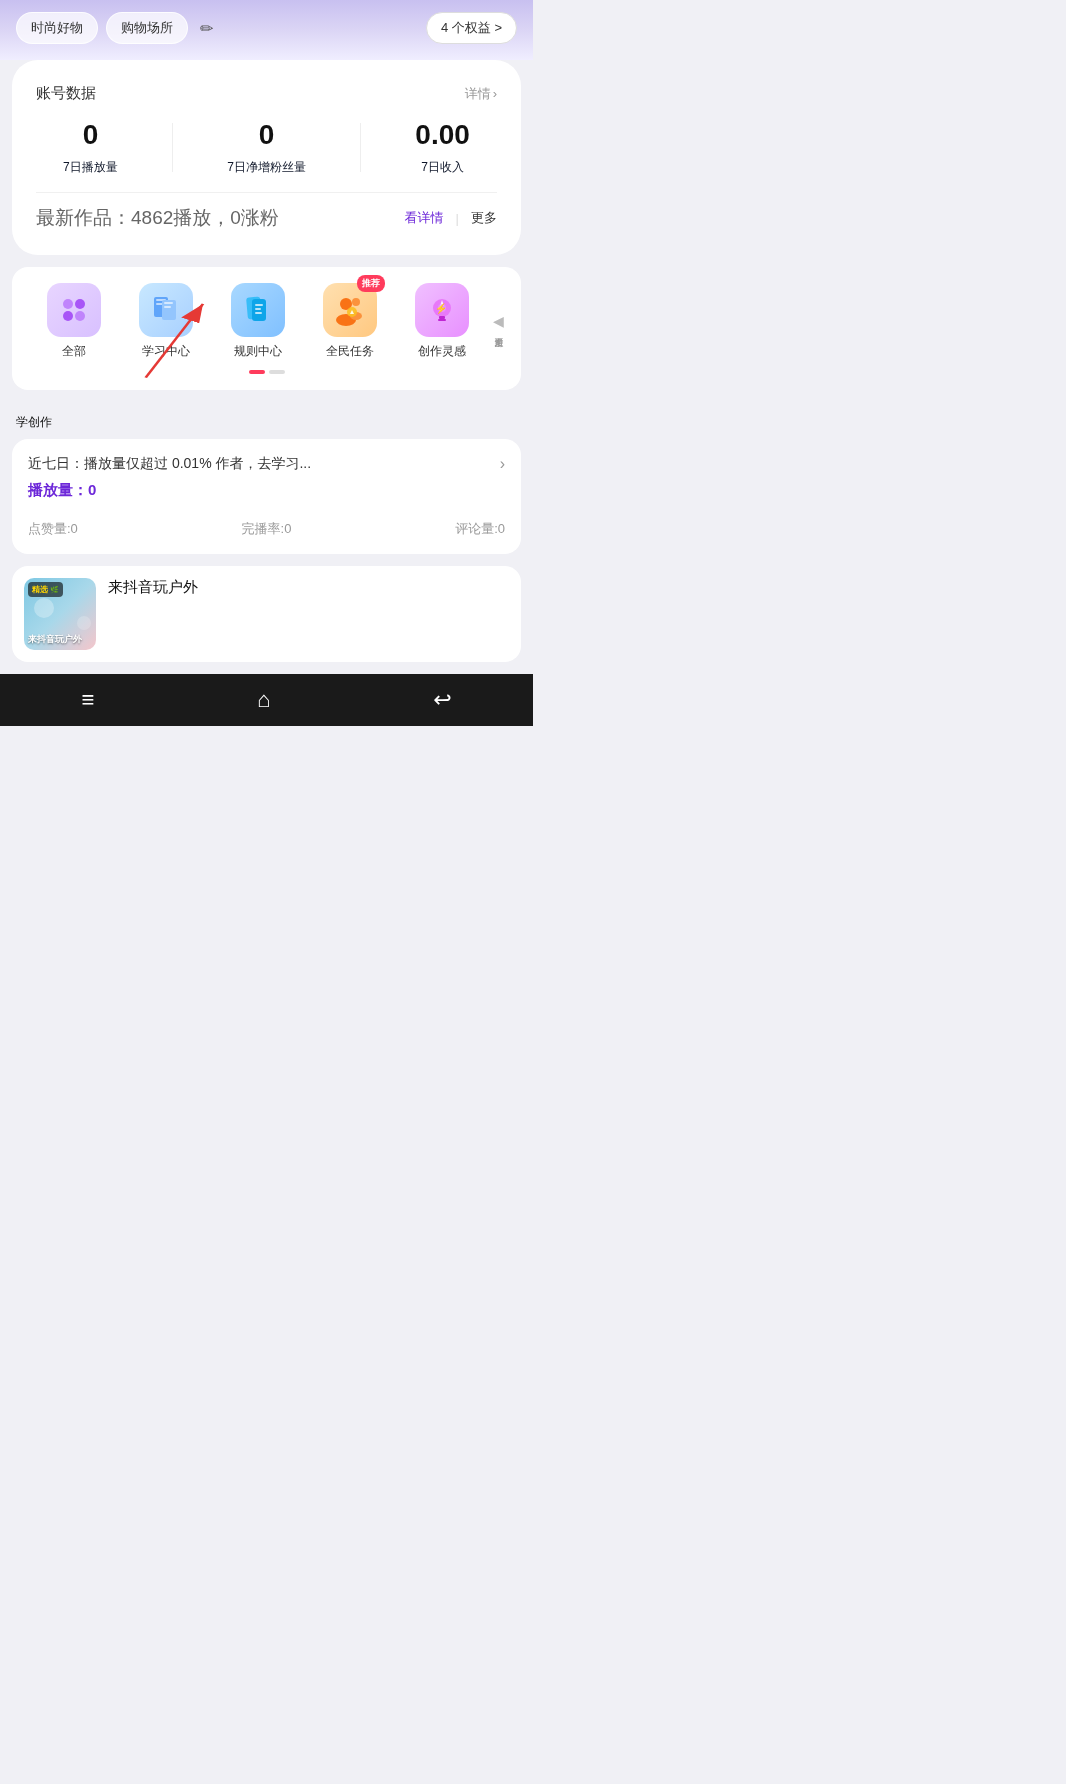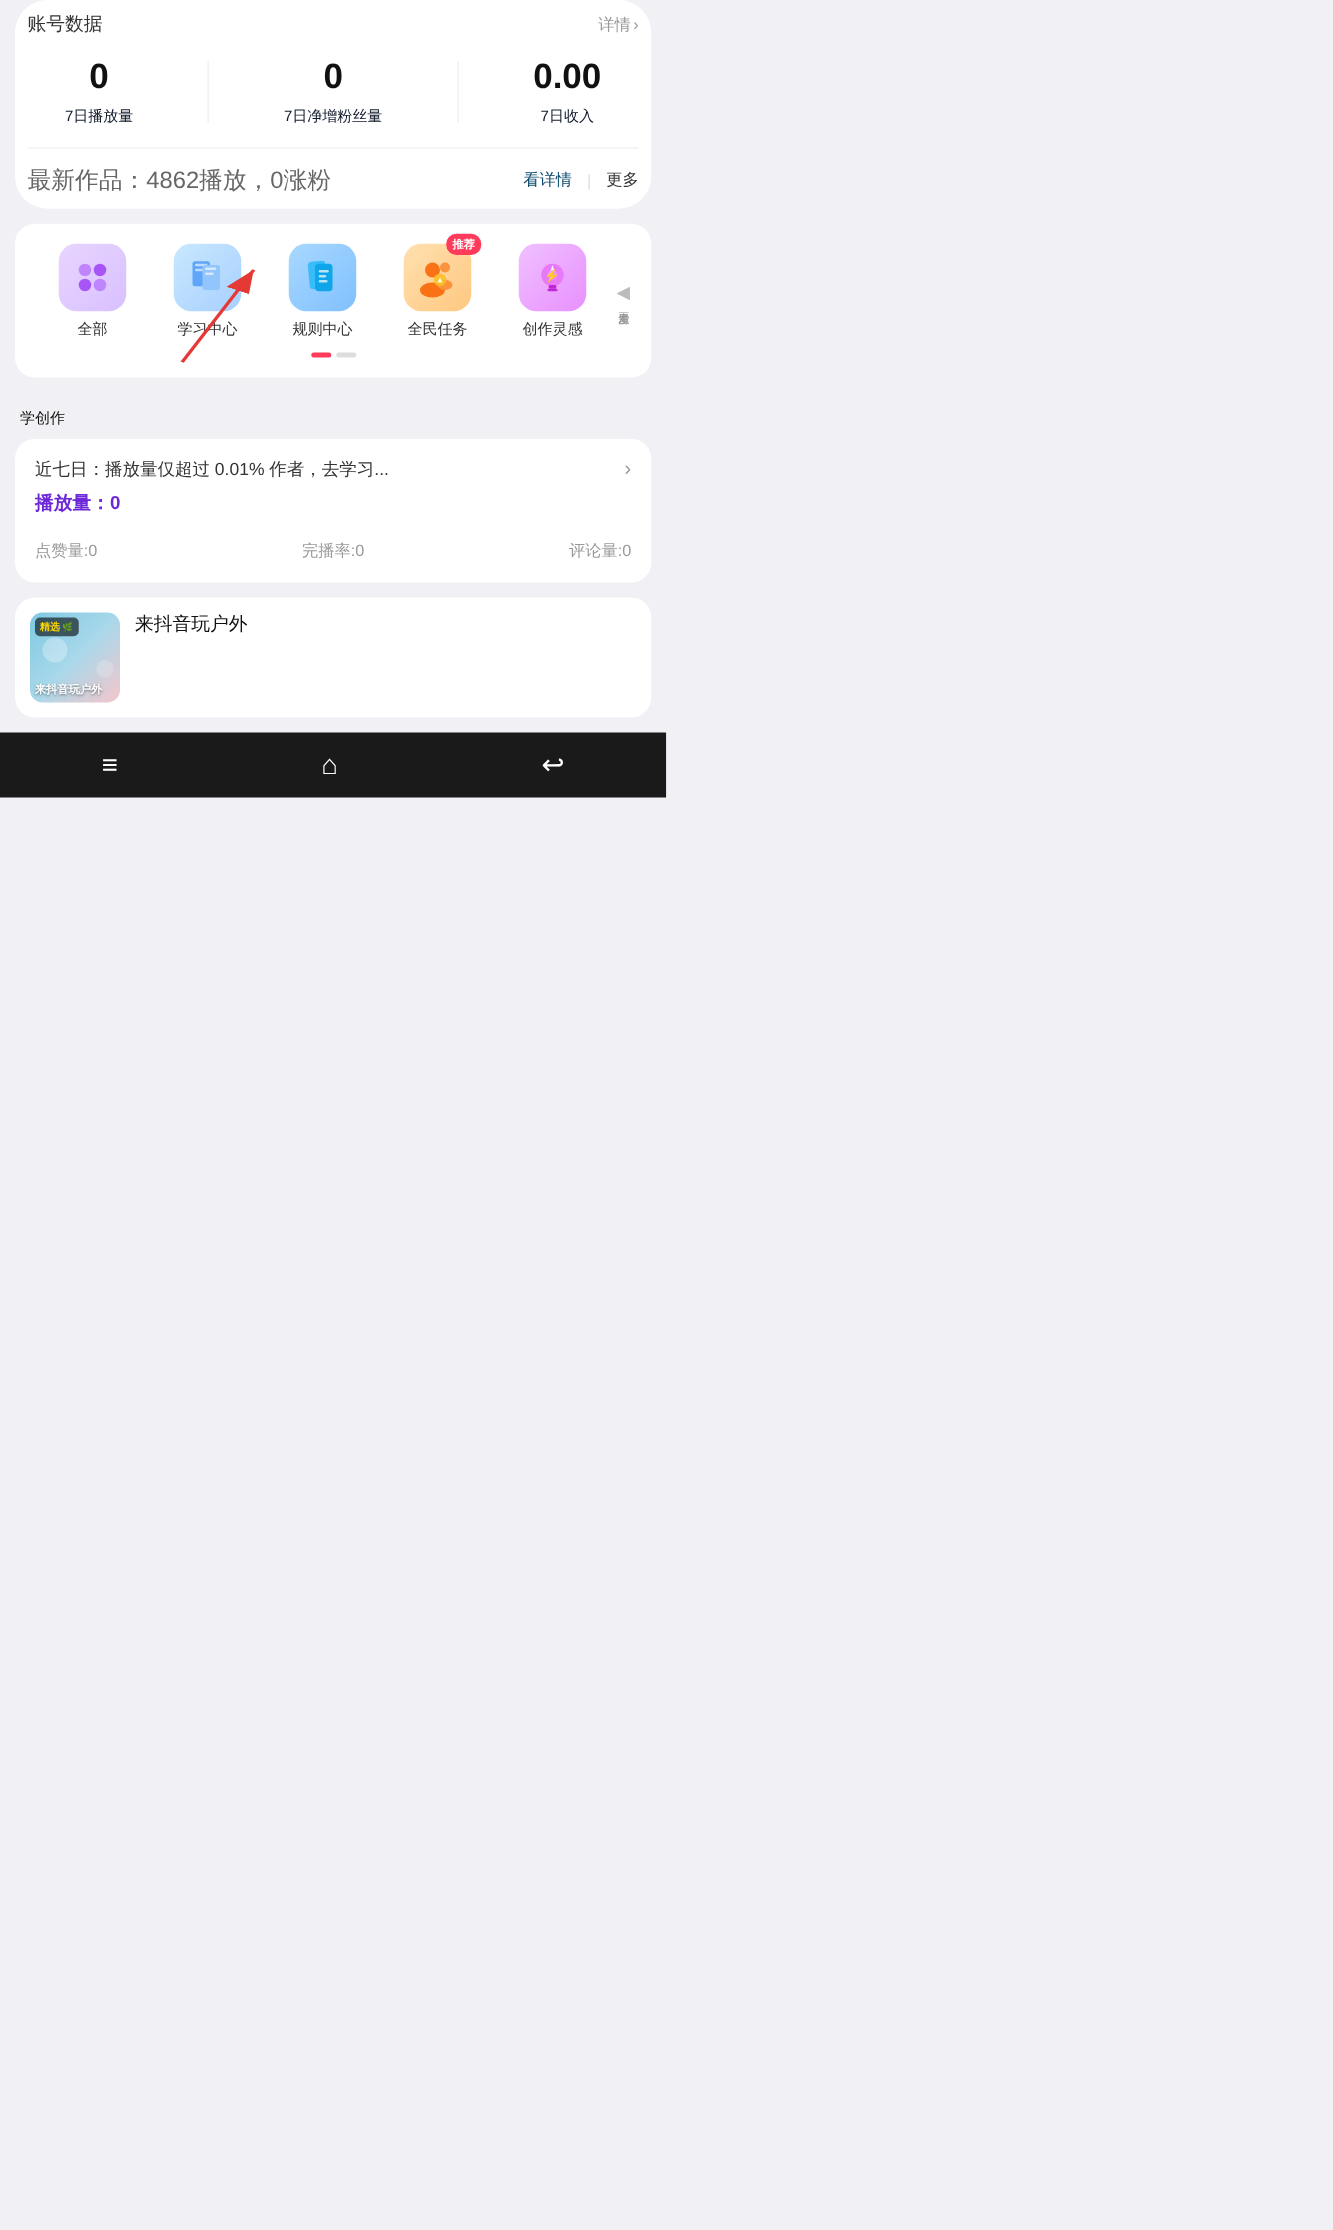--- a/index.html
+++ b/index.html
@@ -49,21 +49,21 @@
       display: flex;
       align-items: center;
       gap: 4px;
     }
 
     
     .card {
       background: white;
       border-radius: 26px;
       margin: 0 12px 12px;
-      padding: 10px;
+      padding: 24px;
     }
     .card-header {
       display: flex;
       justify-content: space-between;
       align-items: center;
       margin-bottom: 16px;
     }
     .card-title {
       font-size: 15px;
       color: #333;
@@ -111,21 +111,21 @@
       font-size: 19px;
       color: #666;
     }
     .footer-actions {
       display: flex;
       gap: 12px;
       align-items: center;
     }
     .footer-link {
       font-size: 13px;
-      color: #0c4a6e;
+      color: #6d28d9;
       font-weight: 500;
     }
     .footer-more {
       font-size: 13px;
       color: #333;
       font-weight: 500;
     }
     .footer-sep {
       color: #ddd;
       font-size: 13px;
@@ -357,20 +357,28 @@
     }
     .icon-pink-bulb {
       background: linear-gradient(135deg, #f0c0ff, #e890ff);
     }
   </style>
 </head>
 <body>
 
 <div style="position:relative;">
 
+  <div class="top-bar">
+    <div class="top-tags">
+      <button class="tag-btn">时尚好物</button>
+      <button class="tag-btn">购物场所</button>
+      <span class="edit-icon">✏</span>
+    </div>
+    <button class="rights-btn">4 个权益 &gt;</button>
+  </div>
 
   <div class="card">
     <div class="card-header">
       <span class="card-title">账号数据</span>
       <span class="card-detail">
         <span>详情</span>
         <span>›</span>
       </span>
     </div>
     <div class="stats-row">

